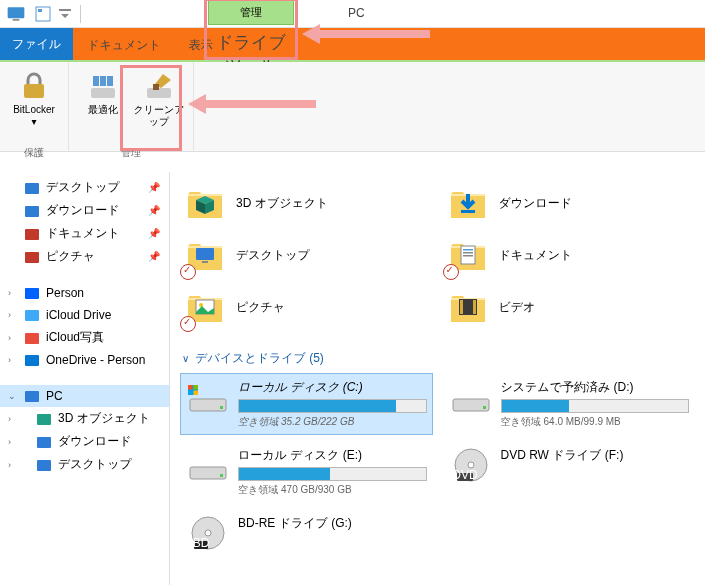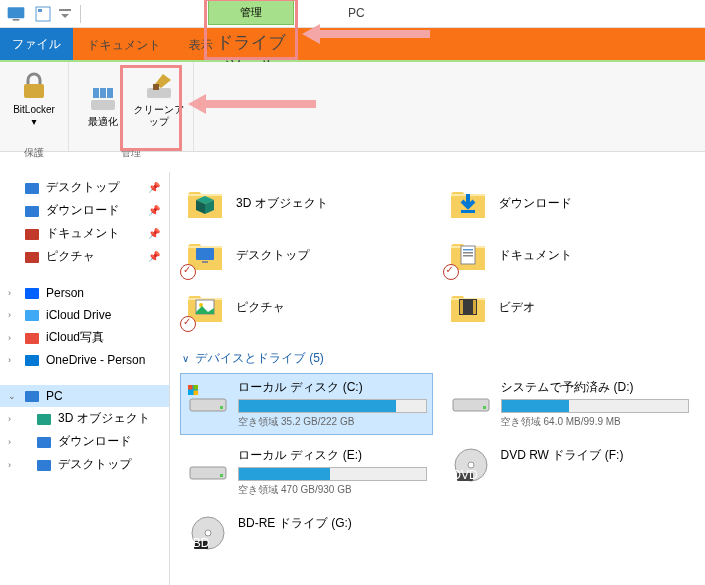--- a/index.html
+++ b/index.html
@@ -19,21 +19,21 @@
 .context-tab-header { background: #a7e08a; text-align: center; padding: 4px 0; font-size: 11px; border: 1px solid #7ac05c;}
 .context-tab { text-align: center; padding: 6px 0; font-size: 17px; color: #444; }
 .context-highlight { position: absolute; left: 204px; top: -2px; width: 94px; height: 62px; border: 3px solid #f08a8a; pointer-events: none; z-index: 10; }
 .pc-label { position: absolute; left: 348px; top: 6px; font-size: 12px; color: #444; }
 
 
 .ribbon-divider { height: 2px; background: #a7e08a; }
 .ribbon { height: 90px; background: #f7f7f7; display: flex; border-bottom: 1px solid #ddd; position: relative; }
 .ribbon-group { display: flex; flex-direction: column; align-items: center; padding: 4px 6px 2px; border-right: 1px solid #e3e3e3; }
 .ribbon-buttons { display: flex; flex: 1; }
-.ribbon-btn { display: flex; flex-direction: column; align-items: center; justify-content: flex-end; width: 56px; padding: 2px; cursor: pointer; }
+.ribbon-btn { display: flex; flex-direction: column; align-items: center; justify-content: flex-start; width: 56px; padding: 2px; cursor: pointer; }
 .ribbon-btn .icon { width: 32px; height: 32px; margin: 2px 0; }
 .ribbon-btn .lbl { font-size: 10px; text-align: center; line-height: 1.2; }
 .ribbon-group-label { font-size: 10px; color: #666; margin-top: 16px; }
 .cleanup-highlight { position: absolute; left: 120px; top: 60px; width: 62px; height: 86px; border: 3px solid #f08a8a; pointer-events: none; z-index: 10; transform: translateY(2px);}
 .cleanup-highlight { top: 62px; } 
 
 
 .arrow { position: absolute; z-index: 11; }
 .arrow-line { background: #f4a6a6; height: 8px; }
 .arrow-head { width: 0; height: 0; border-top: 10px solid transparent; border-bottom: 10px solid transparent; border-right: 18px solid #f4a6a6; position: absolute; left: -18px; top: -6px;}
@@ -53,21 +53,21 @@
 
 
 .content { flex: 1; padding: 6px 10px; overflow: auto; }
 .folders-grid { display: grid; grid-template-columns: 1fr 1fr; gap: 2px 10px; margin-bottom: 12px; }
 .folder-item { display: flex; align-items: center; padding: 4px; cursor: pointer; }
 .folder-icon { width: 42px; height: 42px; margin-right: 10px; position: relative; }
 .group-header { display: flex; align-items: center; color: #1a60a8; padding: 6px 2px; cursor: pointer; }
 .group-header .chev { margin-right: 6px; font-size: 10px; }
 .drives-grid { display: grid; grid-template-columns: 1fr 1fr; gap: 6px 10px; }
 .drive-item { display: flex; align-items: flex-start; padding: 6px; cursor: pointer; }
-.drive-item.selected { background: #cde8ff; border: 1px solid #8ab8e6; padding: 5px; }
+.drive-item.selected { background: #cde8ff; border: 1px solid #8ab8e6; padding: 5px; font-style: italic; }
 .drive-icon { width: 44px; height: 36px; margin-right: 8px; flex-shrink: 0; }
 .drive-info { flex: 1; }
 .drive-name { font-size: 12px; margin-bottom: 3px; }
 .drive-bar { height: 14px; border: 1px solid #b8b8b8; background: #eee; position: relative; margin-bottom: 2px; }
 .drive-bar-fill { height: 100%; background: #26a0da; }
 .drive-text { font-size: 10px; color: #666; }
 .badge-check { position:absolute; left:-4px; bottom:-4px; width:16px; height:16px; background:#fff; border:1.5px solid #c0392b; border-radius:50%; }
 .badge-check::after{content:'✓';color:#c0392b;font-size:10px;position:absolute;left:2px;top:-1px;}
 </style>
 </head>

